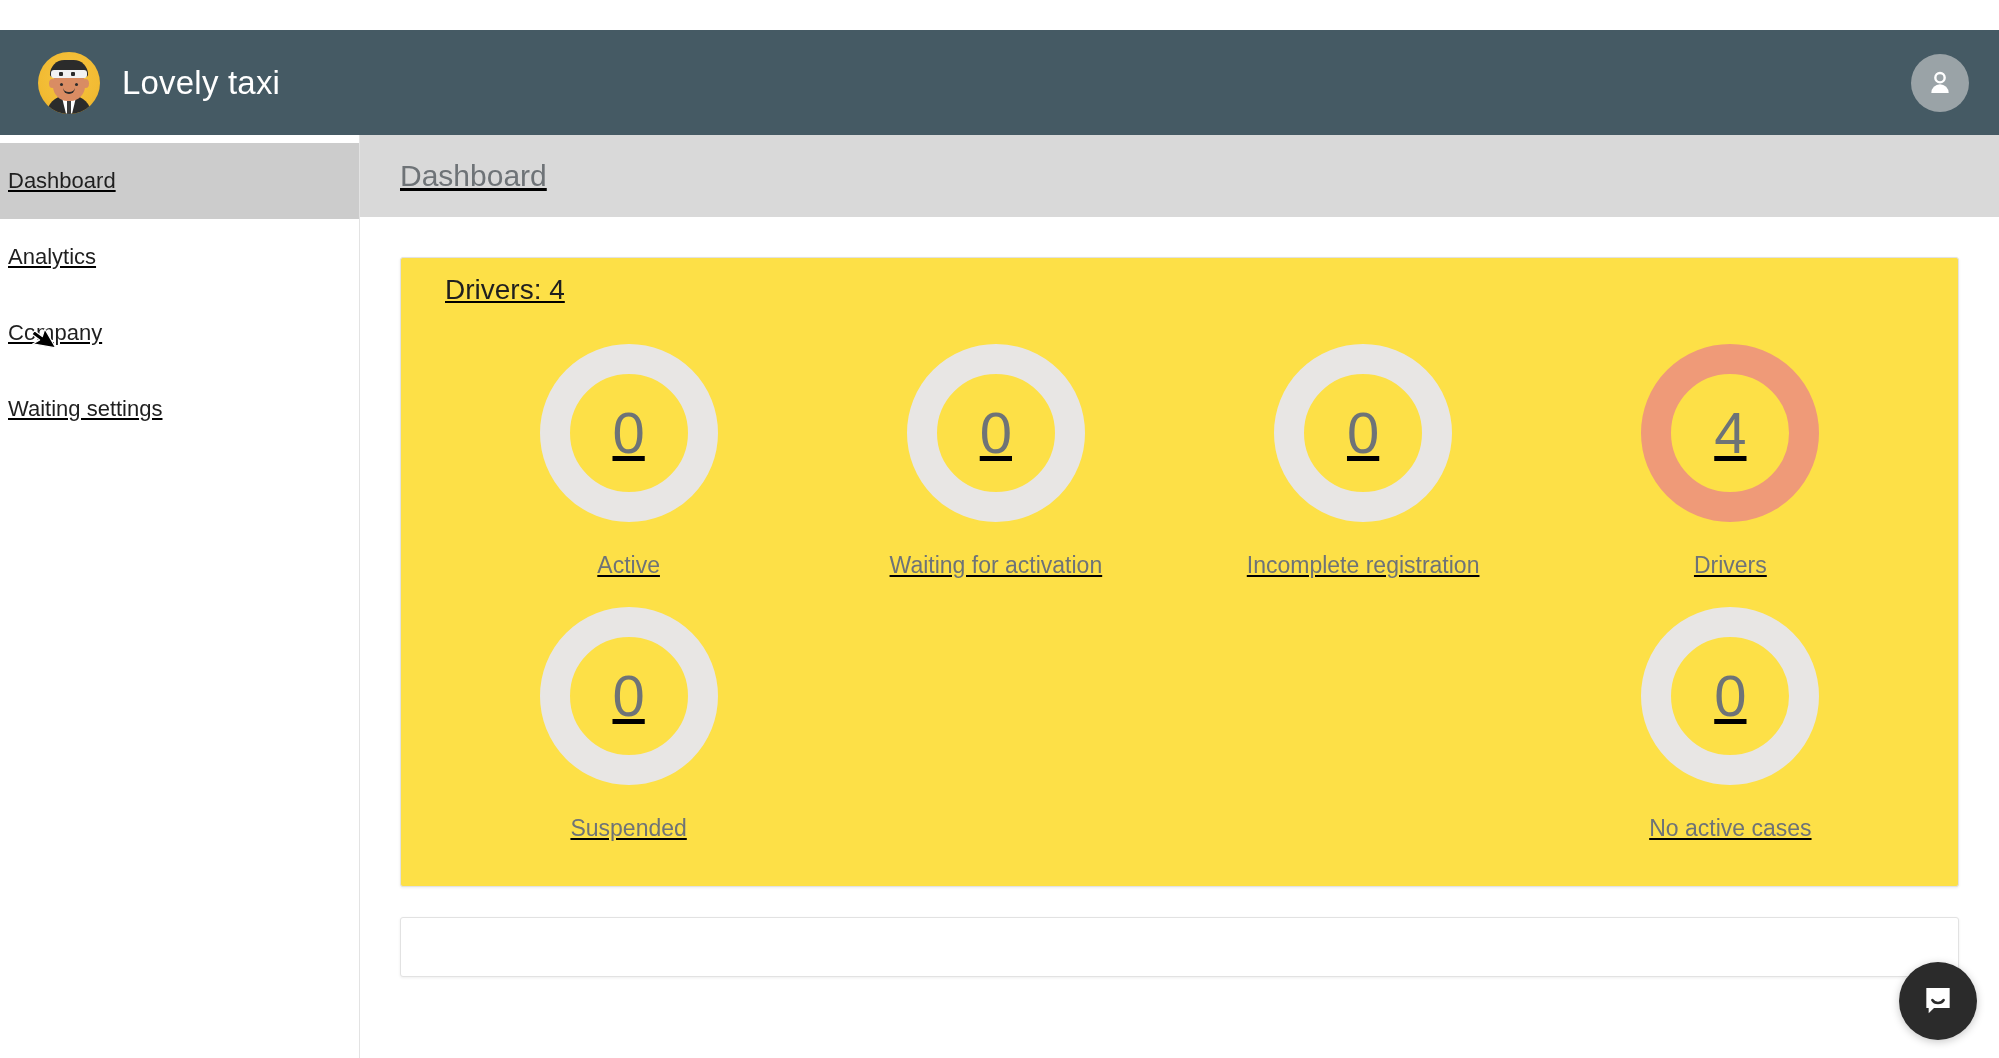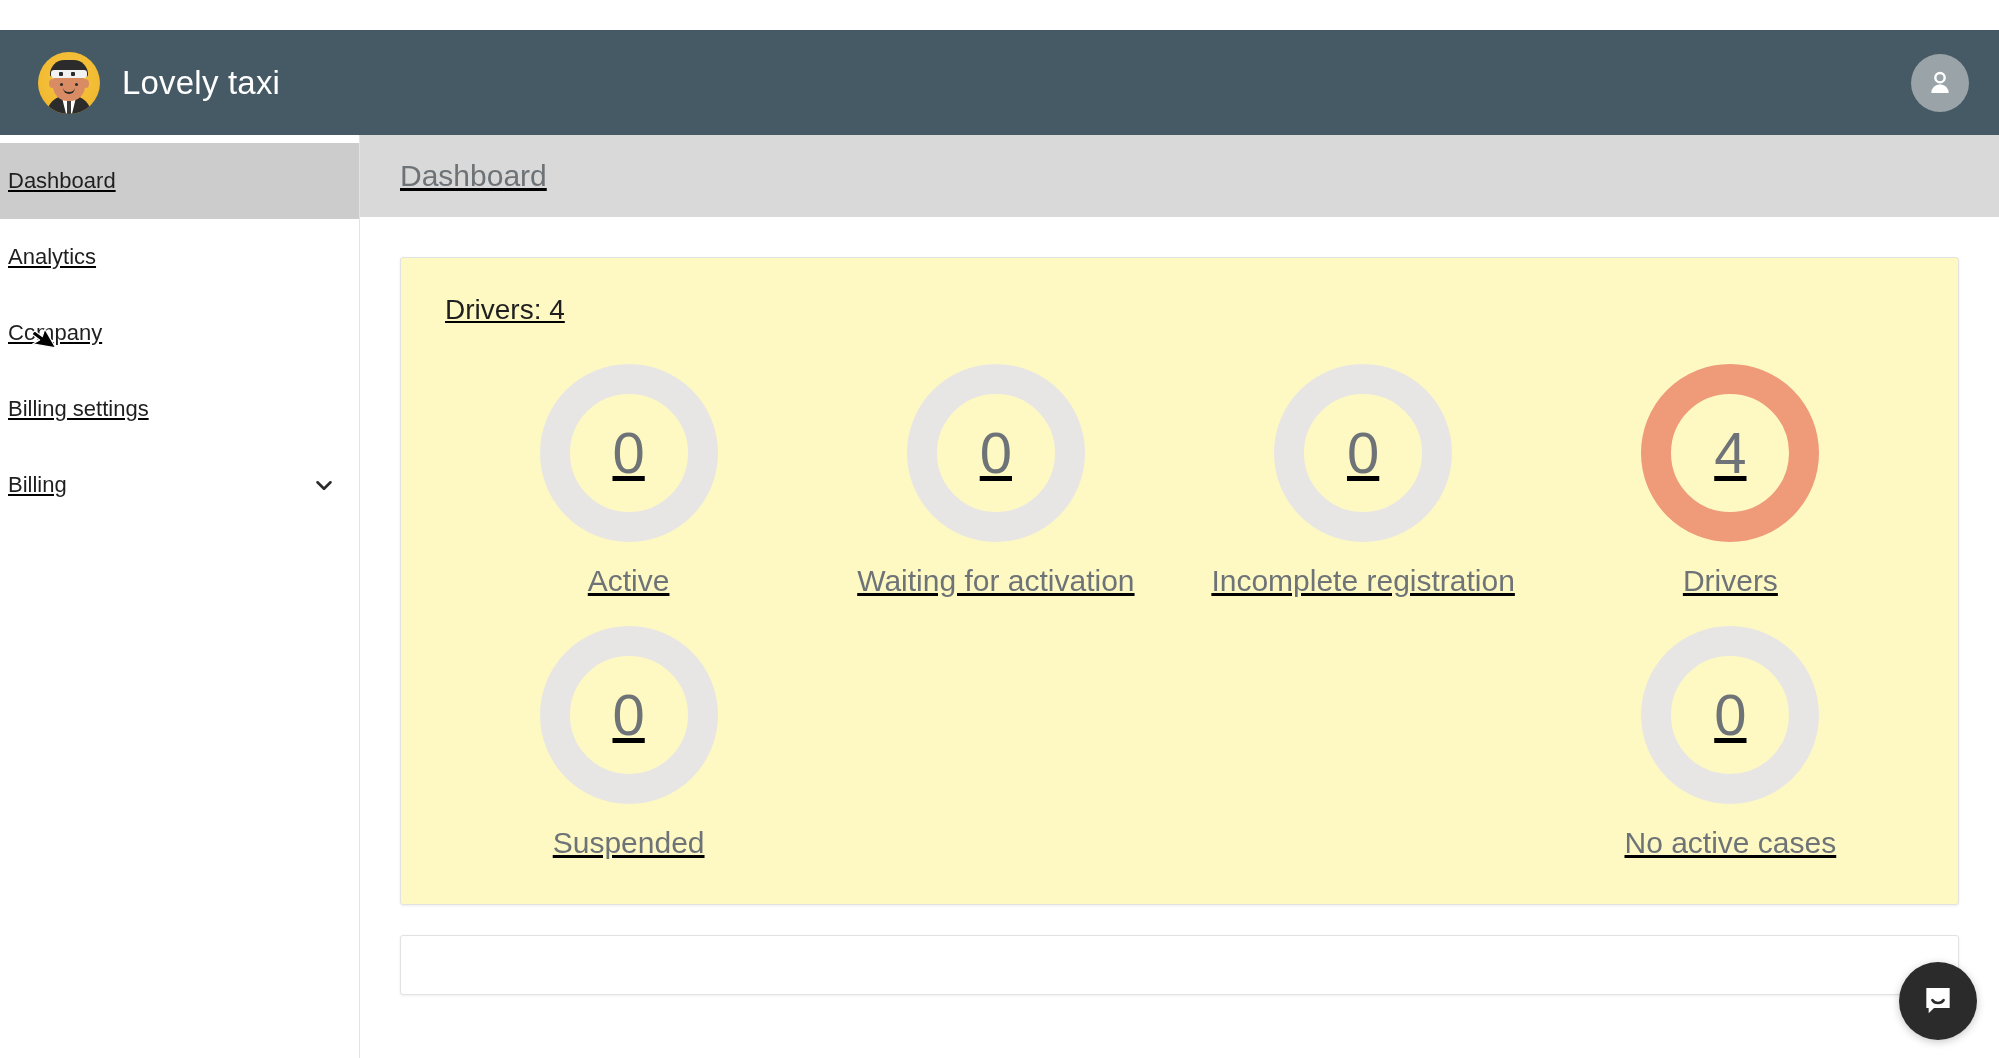--- a/index.html
+++ b/index.html
@@ -239,25 +239,25 @@
     font-weight: 400;
   }
 
   .content {
     padding: 40px 40px 0 40px;
     height: 841px;
     overflow: hidden;
   }
 
   .card {
-    background: #fef9c3;
+    background: #fde047;
     border: 1px solid #e2e2e2;
     border-radius: 3px;
     box-shadow: 0 1px 3px rgba(0,0,0,0.07);
-    padding: 36px 44px 44px 44px;
+    padding: 16px 44px 44px 44px;
     width: 100%;
   }
   .card-title {
     font-size: 28px;
     color: #1f1f1f;
     margin-bottom: 38px;
     font-weight: 400;
   }
 
   .donut-grid {
@@ -281,22 +281,22 @@
     position: relative;
   }
   .donut-value {
     font-size: 58px;
     color: #6e7377;
     font-weight: 400;
     line-height: 1;
     z-index: 2;
   }
   .donut-label {
-    margin-top: 22px;
-    font-size: 30px;
+    margin-top: 30px;
+    font-size: 23px;
     color: #6e7377;
     text-align: center;
     white-space: nowrap;
   }
 
   
   .card-peek {
     margin-top: 30px;
     background: #ffffff;
     border: 1px solid #e2e2e2;
@@ -371,29 +371,21 @@
       <div class="nav-item selected">
         <span class="nav-label">Dashboard</span>
       </div>
       <div class="nav-item">
         <span class="nav-label">Analytics</span>
       </div>
       <div class="nav-item">
         <span class="nav-label">Company</span>
       </div>
       <div class="nav-item">
-        <span class="nav-label">Billing settings</span>
-      </div>
-      <div class="nav-item">
-        <span class="nav-label">Billing</span>
-        <span class="chev">
-          <svg width="26" height="26" viewBox="0 0 24 24">
-            <path d="M6 9.5 L12 15.5 L18 9.5" fill="none" stroke="#2b2b2b" stroke-width="2.4" stroke-linecap="round" stroke-linejoin="round"></path>
-          </svg>
-        </span>
+        <span class="nav-label">Waiting settings</span>
       </div>
     </nav>
 
     <main class="main">
 
       <div class="page-header">
         <div class="page-title">Dashboard</div>
       </div>
 
       <div class="content">

